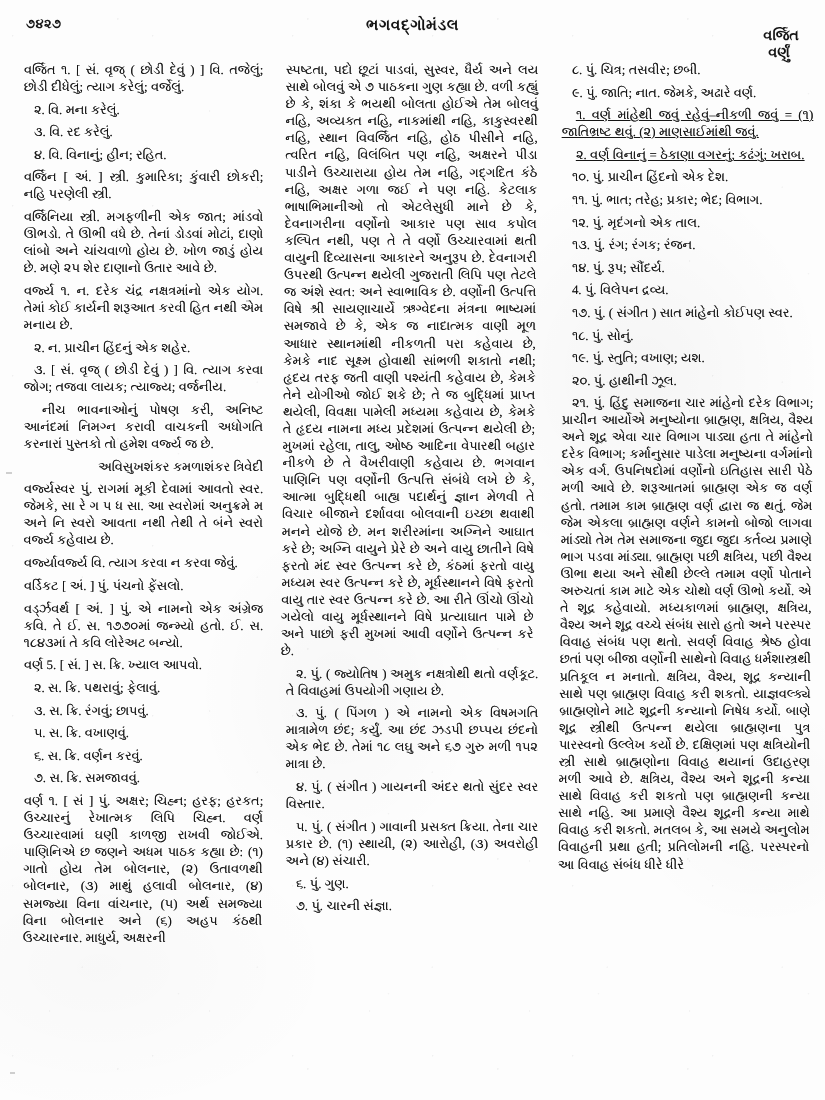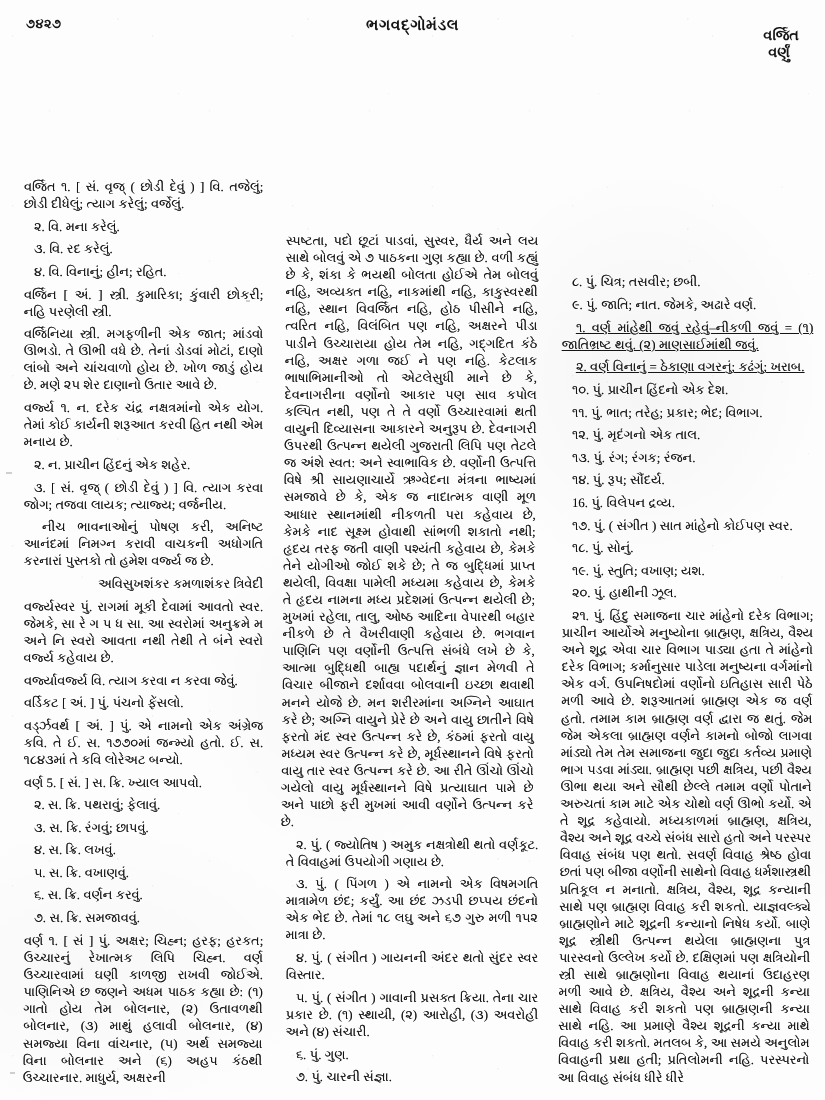--- a/index.html
+++ b/index.html
@@ -64,21 +64,21 @@
   .head-right span { display: block; }
   .head-right .hr2 { margin-right: 9px; }
 
   
   #columns {
     position: absolute;
     left: 0; right: 0;
     top: 62px;
     bottom: 8px;
     display: flex;
-    align-items: flex-end;
+    align-items: flex-start;
   }
   .col {
     position: relative;
     box-sizing: border-box;
     overflow: hidden;
   }
   .col-1 { width: 276px; padding: 0 12px 0 24px; }
   .col-2 { width: 273px; padding: 0 10px 0 10px; }
   .col-3 { width: 276px; padding: 0 12px 0 12px; }
 
@@ -174,21 +174,20 @@
       <p class="entry sense">૩. [ સં. વૃજ્ ( છોડી દેવું ) ] વિ. ત્યાગ કરવા જોગ; તજવા લાયક; ત્યાજ્ય; વર્જનીય.</p>
       <p class="entry para">નીચ ભાવનાઓનું પોષણ કરી, અનિષ્ટ આનંદમાં નિમગ્ન કરાવી વાચકની અધોગતિ કરનારાં પુસ્તકો તો હમેશ વર્જ્ય જ છે.</p>
       <p class="entry right">અવિસુખશંકર કમળાશંકર ત્રિવેદી</p>
       <p class="entry hang">વર્જ્યસ્વર પું. રાગમાં મૂકી દેવામાં આવતો સ્વર. જેમકે, સા રે ગ પ ધ સા. આ સ્વરોમાં અનુક્રમે મ અને નિ સ્વરો આવતા નથી તેથી તે બંને સ્વરો વર્જ્ય કહેવાય છે.</p>
       <p class="entry hang">વર્જ્યાવર્જ્ય વિ. ત્યાગ કરવા ન કરવા જેવું.</p>
       <p class="entry hang">વર્ડિકટ [ અં. ] પું. પંચનો ફેંસલો.</p>
       <p class="entry hang">વર્ડ્ઝવર્થ [ અં. ] પું. એ નામનો એક અંગ્રેજ કવિ. તે ઈ. સ. ૧૭૭૦માં જન્મ્યો હતો. ઈ. સ. ૧૮૪૩માં તે કવિ લોરેઅટ બન્યો.</p>
       <p class="entry hang">વર્ણ 5. [ સં. ] સ. ક્રિ. ખ્યાલ આપવો.</p>
       <p class="entry sense">૨. સ. ક્રિ. પથરાવું; ફેલાવું.</p>
       <p class="entry sense">૩. સ. ક્રિ. રંગવું; છાપવું.</p>
-      <p class="entry sense">૪. સ. ક્રિ. લખવું.</p>
       <p class="entry sense">૫. સ. ક્રિ. વખાણવું.</p>
       <p class="entry sense">૬. સ. ક્રિ. વર્ણન કરવું.</p>
       <p class="entry sense">૭. સ. ક્રિ. સમજાવવું.</p>
       <p class="entry hang">વર્ણ ૧. [ સં ] પું. અક્ષર; ચિહ્ન; હરફ; હરકત; ઉચ્ચારનું રેખાત્મક લિપિ ચિહ્ન. વર્ણ ઉચ્ચારવામાં ઘણી કાળજી રાખવી જોઈએ. પાણિનિએ છ જણને અધમ પાઠક કહ્યા છે: (૧) ગાતો હોય તેમ બોલનાર, (૨) ઉતાવળથી બોલનાર, (૩) માથું હલાવી બોલનાર, (૪) સમજ્યા વિના વાંચનાર, (૫) અર્થ સમજ્યા વિના બોલનાર અને (૬) અહપ કંઠથી ઉચ્ચારનાર. માધુર્ય, અક્ષરની</p>
     </div>
 
     <div class="col-rule"></div>
 
     <div class="col col-2">
       <p class="entry cont">સ્પષ્ટતા, પદો છૂટાં પાડવાં, સુસ્વર, ધૈર્ય અને લય સાથે બોલવું એ ૭ પાઠકના ગુણ કહ્યા છે. વળી કહ્યું છે કે, શંકા કે ભયથી બોલતા હોઈએ તેમ બોલવું નહિ, અવ્યક્ત નહિ, નાકમાંથી નહિ, કાકુસ્વરથી નહિ, સ્થાન વિવર્જિત નહિ, હોઠ પીસીને નહિ, ત્વરિત નહિ, વિલંબિત પણ નહિ, અક્ષરને પીડા પાડીને ઉચ્ચારાયા હોય તેમ નહિ, ગદ્ગદિત કંઠે નહિ, અક્ષર ગળા જઈ ને પણ નહિ. કેટલાક ભાષાભિમાનીઓ તો એટલેસુધી માને છે કે, દેવનાગરીના વર્ણોનો આકાર પણ સાવ કપોલ કલ્પિત નથી, પણ તે તે વર્ણો ઉચ્ચારવામાં થતી વાયુની દિવ્યાસના આકારને અનુરૂપ છે. દેવનાગરી ઉપરથી ઉત્પન્ન થયેલી ગુજરાતી લિપિ પણ તેટલે જ અંશે સ્વત: અને સ્વાભાવિક છે. વર્ણોની ઉત્પત્તિ વિષે શ્રી સાયણાચાર્યે ઋગ્વેદના મંત્રના ભાષ્યમાં સમજાવે છે કે, એક જ નાદાત્મક વાણી મૂળ આધાર સ્થાનમાંથી નીકળતી પરા કહેવાય છે, કેમકે નાદ સૂક્ષ્મ હોવાથી સાંભળી શકાતો નથી; હૃદય તરફ જતી વાણી પશ્યંતી કહેવાય છે, કેમકે તેને યોગીઓ જોઈ શકે છે; તે જ બુદ્ધિમાં પ્રાપ્ત થયેલી, વિવક્ષા પામેલી મધ્યમા કહેવાય છે, કેમકે તે હૃદય નામના મધ્ય પ્રદેશમાં ઉત્પન્ન થયેલી છે; મુખમાં રહેલા, તાલુ, ઓષ્ઠ આદિના વેપારથી બહાર નીકળે છે તે વૈખરીવાણી કહેવાય છે. ભગવાન પાણિનિ પણ વર્ણોની ઉત્પત્તિ સંબંધે લખે છે કે, આત્મા બુદ્ધિથી બાહ્ય પદાર્થનું જ્ઞાન મેળવી તે વિચાર બીજાને દર્શાવવા બોલવાની ઇચ્છા થવાથી મનને યોજે છે. મન શરીરમાંના અગ્નિને આઘાત કરે છે; અગ્નિ વાયુને પ્રેરે છે અને વાયુ છાતીને વિષે ફરતો મંદ સ્વર ઉત્પન્ન કરે છે, કંઠમાં ફરતો વાયુ મધ્યમ સ્વર ઉત્પન્ન કરે છે, મૂર્ધસ્થાનને વિષે ફરતો વાયુ તાર સ્વર ઉત્પન્ન કરે છે. આ રીતે ઊંચો ઊંચો ગયેલો વાયુ મૂર્ધસ્થાનને વિષે પ્રત્યાઘાત પામે છે અને પાછો ફરી મુખમાં આવી વર્ણોને ઉત્પન્ન કરે છે.</p>
@@ -205,21 +204,21 @@
     <div class="col col-3">
       <p class="entry sense">૮. પું. ચિત્ર; તસવીર; છબી.</p>
       <p class="entry sense">૯. પું. જાતિ; નાત. જેમકે, અઢારે વર્ણ.</p>
       <p class="entry indent1">૧. વર્ણ માંહેથી જવું રહેવું–નીકળી જવું = (૧) જાતિભ્રષ્ટ થવું. (૨) માણસાઈમાંથી જવું.</p>
       <p class="entry indent1">૨. વર્ણ વિનાનું = ઠેકાણા વગરનું; કઢંગું; ખરાબ.</p>
       <p class="entry sense">૧૦. પું. પ્રાચીન હિંદનો એક દેશ.</p>
       <p class="entry sense">૧૧. પું. ભાત; તરેહ; પ્રકાર; ભેદ; વિભાગ.</p>
       <p class="entry sense">૧૨. પું. મૃદંગનો એક તાલ.</p>
       <p class="entry sense">૧૩. પું. રંગ; રંગક; રંજન.</p>
       <p class="entry sense">૧૪. પું. રૂપ; સૌંદર્ય.</p>
-      <p class="entry sense">16. પું. વિલેપન દ્રવ્ય.</p>
+      <p class="entry sense">4. પું. વિલેપન દ્રવ્ય.</p>
       <p class="entry sense">૧૭. પું. ( સંગીત ) સાત માંહેનો કોઈપણ સ્વર.</p>
       <p class="entry sense">૧૮. પું. સોનું.</p>
       <p class="entry sense">૧૯. પું. સ્તુતિ; વખાણ; યશ.</p>
       <p class="entry sense">૨૦. પું. હાથીની ઝૂલ.</p>
       <p class="entry sense">૨૧. પું. હિંદુ સમાજના ચાર માંહેનો દરેક વિભાગ; પ્રાચીન આર્યોએ મનુષ્યોના બ્રાહ્મણ, ક્ષત્રિય, વૈશ્ય અને શૂદ્ર એવા ચાર વિભાગ પાડ્યા હતા તે માંહેનો દરેક વિભાગ; કર્માનુસાર પાડેલા મનુષ્યના વર્ગમાંનો એક વર્ગ. ઉપનિષદોમાં વર્ણોનો ઇતિહાસ સારી પેઠે મળી આવે છે. શરૂઆતમાં બ્રાહ્મણ એક જ વર્ણ હતો. તમામ કામ બ્રાહ્મણ વર્ણ દ્વારા જ થતું. જેમ જેમ એકલા બ્રાહ્મણ વર્ણને કામનો બોજો લાગવા માંડ્યો તેમ તેમ સમાજના જુદા જુદા કર્તવ્ય પ્રમાણે ભાગ પડવા માંડ્યા. બ્રાહ્મણ પછી ક્ષત્રિય, પછી વૈશ્ય ઊભા થયા અને સૌથી છેલ્લે તમામ વર્ણો પોતાને અરુચતાં કામ માટે એક ચોથો વર્ણ ઊભો કર્યો. એ તે શૂદ્ર કહેવાયો. મધ્યકાળમાં બ્રાહ્મણ, ક્ષત્રિય, વૈશ્ય અને શૂદ્ર વચ્ચે સંબંધ સારો હતો અને પરસ્પર વિવાહ સંબંધ પણ થતો. સવર્ણ વિવાહ શ્રેષ્ઠ હોવા છતાં પણ બીજા વર્ણોની સાથેનો વિવાહ ધર્મશાસ્ત્રથી પ્રતિકૂલ ન મનાતો. ક્ષત્રિય, વૈશ્ય, શૂદ્ર કન્યાની સાથે પણ બ્રાહ્મણ વિવાહ કરી શકતો. યાજ્ઞવલ્ક્યે બ્રાહ્મણોને માટે શૂદ્રની કન્યાનો નિષેધ કર્યો. બાણે શૂદ્ર સ્ત્રીથી ઉત્પન્ન થયેલા બ્રાહ્મણના પુત્ર પારસ્વનો ઉલ્લેખ કર્યો છે. દક્ષિણમાં પણ ક્ષત્રિયોની સ્ત્રી સાથે બ્રાહ્મણોના વિવાહ થયાનાં ઉદાહરણ મળી આવે છે. ક્ષત્રિય, વૈશ્ય અને શૂદ્રની કન્યા સાથે વિવાહ કરી શકતો પણ બ્રાહ્મણની કન્યા સાથે નહિ. આ પ્રમાણે વૈશ્ય શૂદ્રની કન્યા માથે વિવાહ કરી શકતો. મતલબ કે, આ સમયે અનુલોમ વિવાહની પ્રથા હતી; પ્રતિલોમની નહિ. પરસ્પરનો આ વિવાહ સંબંધ ધીરે ધીરે</p>
     </div>
 
   </div>
 
   <div id="speckle"></div>

